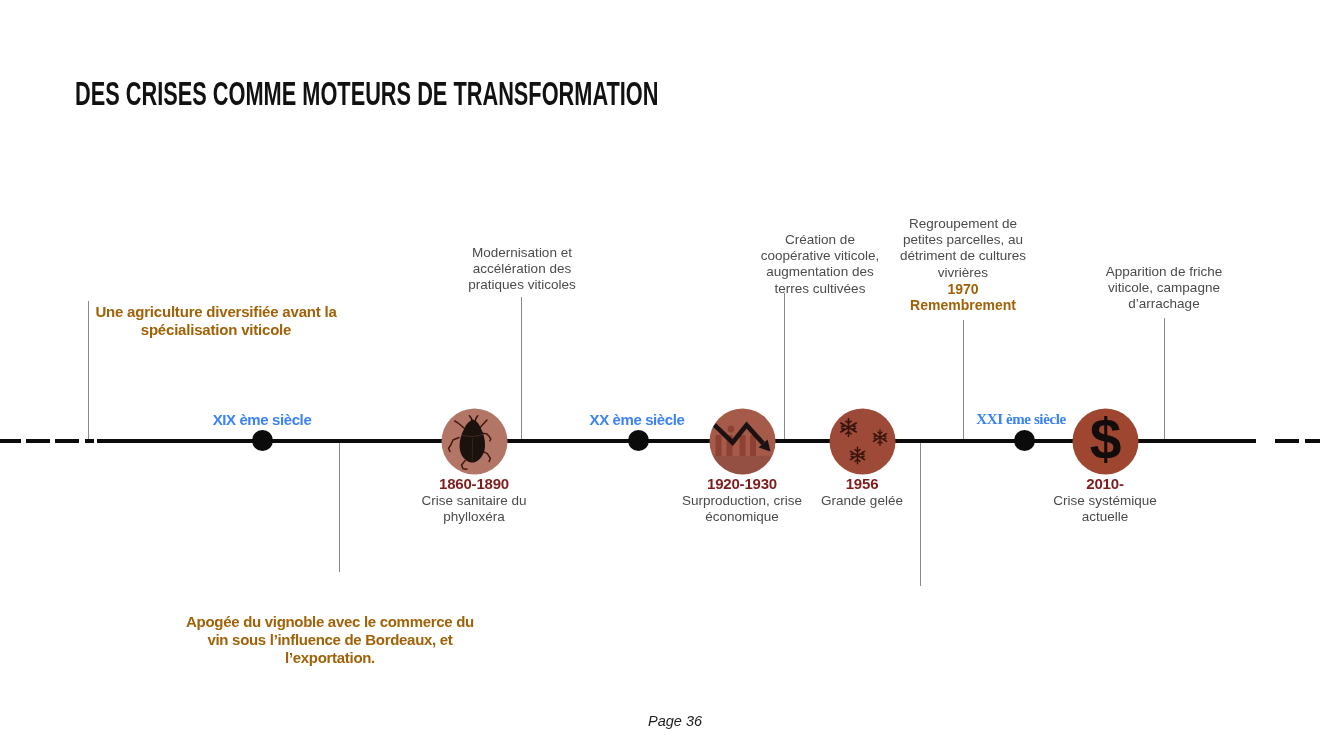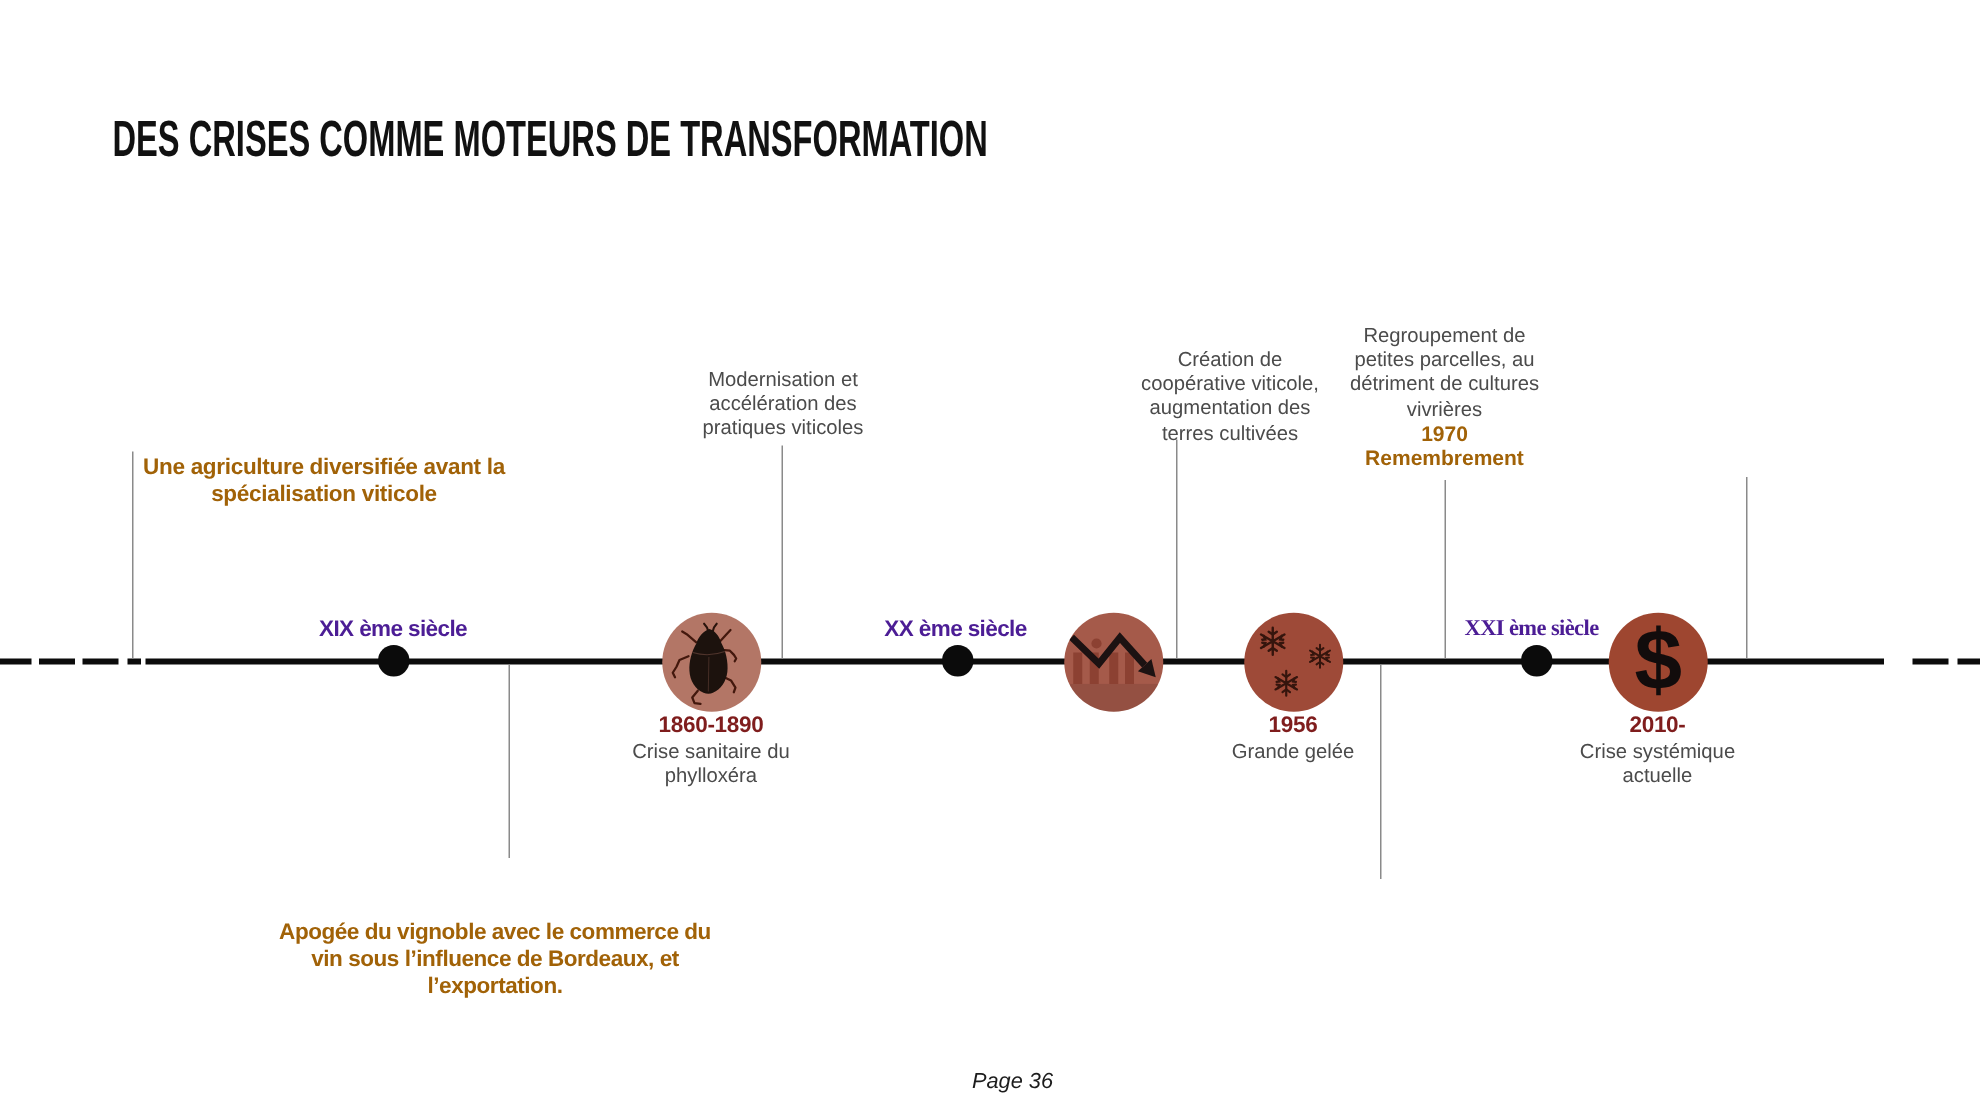--- a/index.html
+++ b/index.html
@@ -2,21 +2,21 @@
 <html><head>
 <meta charset="utf-8">
 <style>
   html,body{margin:0;padding:0;background:#fff;}
   #stage{position:relative;width:1320px;height:739px;background:#fff;overflow:hidden;
          font-family:"Liberation Sans",sans-serif;}
   .abs{position:absolute;}
   .ctr{transform:translateX(-50%);text-align:center;white-space:nowrap;}
   .gray{color:#4b4b4b;font-size:13.5px;line-height:16.2px;}
   .boldblk{color:#a16207;font-weight:bold;}
-  .century{color:#4c1d95;font-weight:bold;font-size:15px;letter-spacing:-0.4px;}
+  .century{color:#3b82f6;font-weight:bold;font-size:15px;letter-spacing:-0.4px;}
   .datebold{color:#7f1d1d;font-weight:bold;font-size:15px;letter-spacing:-0.2px;line-height:16.5px;}
   .vline{position:absolute;width:1px;background:#8a8a8a;}
   .dot{position:absolute;width:21px;height:21px;border-radius:50%;background:#0b0b0b;top:430px;}
   .dash{position:absolute;top:439px;height:4.4px;background:#0b0b0b;}
 </style>
 </head>
 <body>
 <div id="stage">
 
   <div class="abs" style="left:75px;top:73.5px;font-size:34px;font-weight:bold;color:#111;
@@ -49,25 +49,27 @@
   <div class="abs ctr century" style="left:1021px;top:411px;font-family:Liberation Serif, serif;">XXI ème siècle</div>
 
   <div class="abs ctr boldblk" style="left:216px;top:303px;font-size:15px;letter-spacing:-0.2px;line-height:18.4px;">Une agriculture diversifiée avant la<br>spécialisation viticole</div>
 
   <div class="abs ctr gray" style="left:522px;top:245px;width:140px;">Modernisation et<br>accélération des<br>pratiques viticoles</div>
 
   <div class="abs ctr gray" style="left:820px;top:220px;width:130px;margin-top:12px;">Création de<br>coopérative viticole,<br>augmentation des<br>terres cultivées</div>
 
   <div class="abs ctr gray" style="left:963px;top:216px;width:160px;text-align:center;">Regroupement de<br>petites parcelles, au<br>détriment de cultures<br>vivrières<span class="boldblk" style="display:block;font-size:14px;">1970<br>Remembrement</span></div>
 
+  <div class="abs ctr gray" style="left:1164px;top:264px;width:135px;">Apparition de friche<br>viticole, campagne<br>d’arrachage</div>
 
   <div class="abs ctr boldblk" style="left:330px;top:613px;font-size:15px;letter-spacing:-0.3px;line-height:18.1px;">Apogée du vignoble avec le commerce du<br>vin sous l’influence de Bordeaux, et<br>l’exportation.</div>
 
 
   <div class="abs ctr" style="left:474px;top:475px;width:150px;"><span class="datebold">1860-1890</span><div class="gray">Crise sanitaire du<br>phylloxéra</div></div>
+  <div class="abs ctr" style="left:742px;top:475px;width:160px;"><span class="datebold">1920-1930</span><div class="gray">Surproduction, crise<br>économique</div></div>
   <div class="abs ctr" style="left:862px;top:475px;width:140px;"><span class="datebold">1956</span><div class="gray">Grande gelée</div></div>
   <div class="abs ctr" style="left:1105px;top:475px;width:140px;"><span class="datebold">2010-</span><div class="gray">Crise systémique<br>actuelle</div></div>
 
   <svg class="abs" style="left:441px;top:408px;" width="67" height="67" viewBox="0 0 67 67">
     <circle cx="33.5" cy="33.5" r="33" fill="#b37666"></circle>
 
     <g stroke="#43180d" stroke-width="1.5" fill="none" stroke-linecap="round" stroke-linejoin="round">
       <path d="M23.2,20.2 L16.8,14.8 L13.8,13"></path>
       <path d="M38.8,19.8 L43.2,15 L46,12"></path>
       <path d="M18,29.5 L12,32 L10,36.5 L7.5,40.5 L9,43.5"></path>

